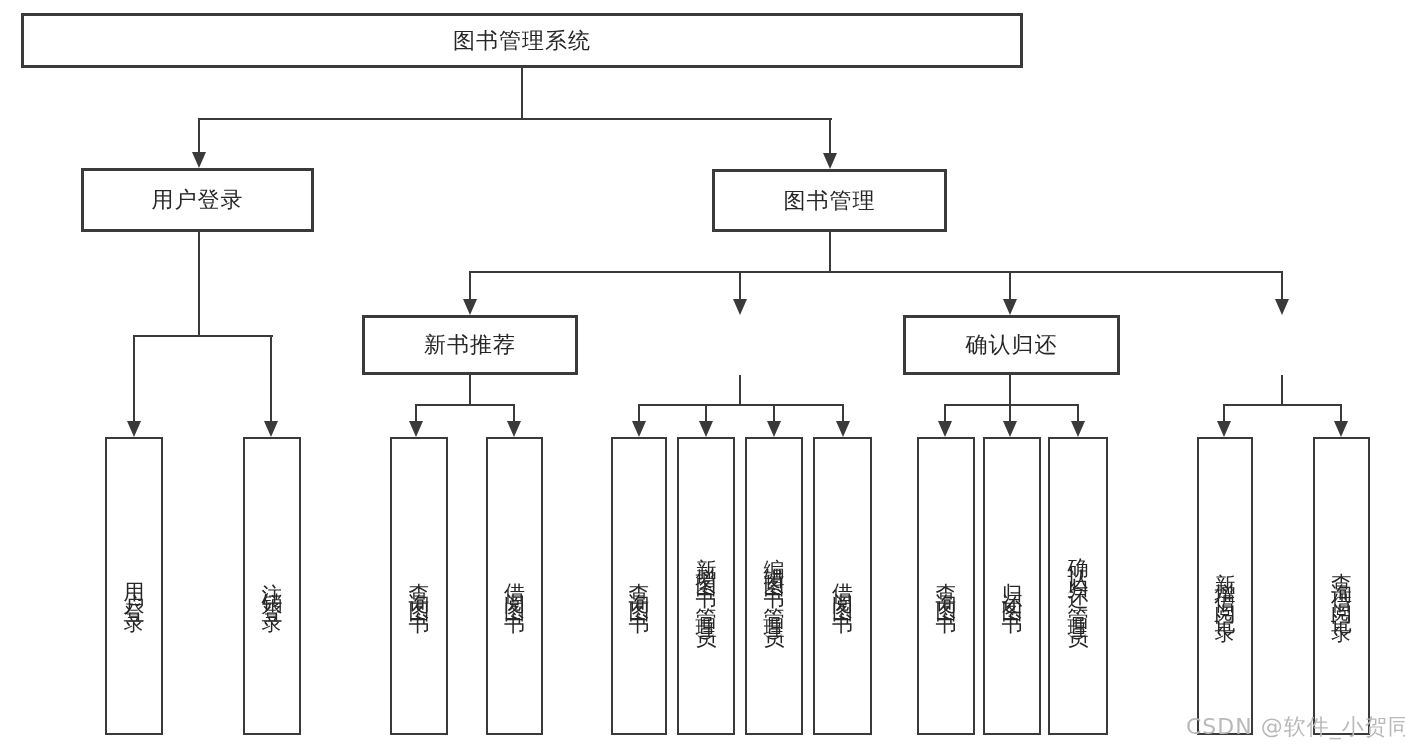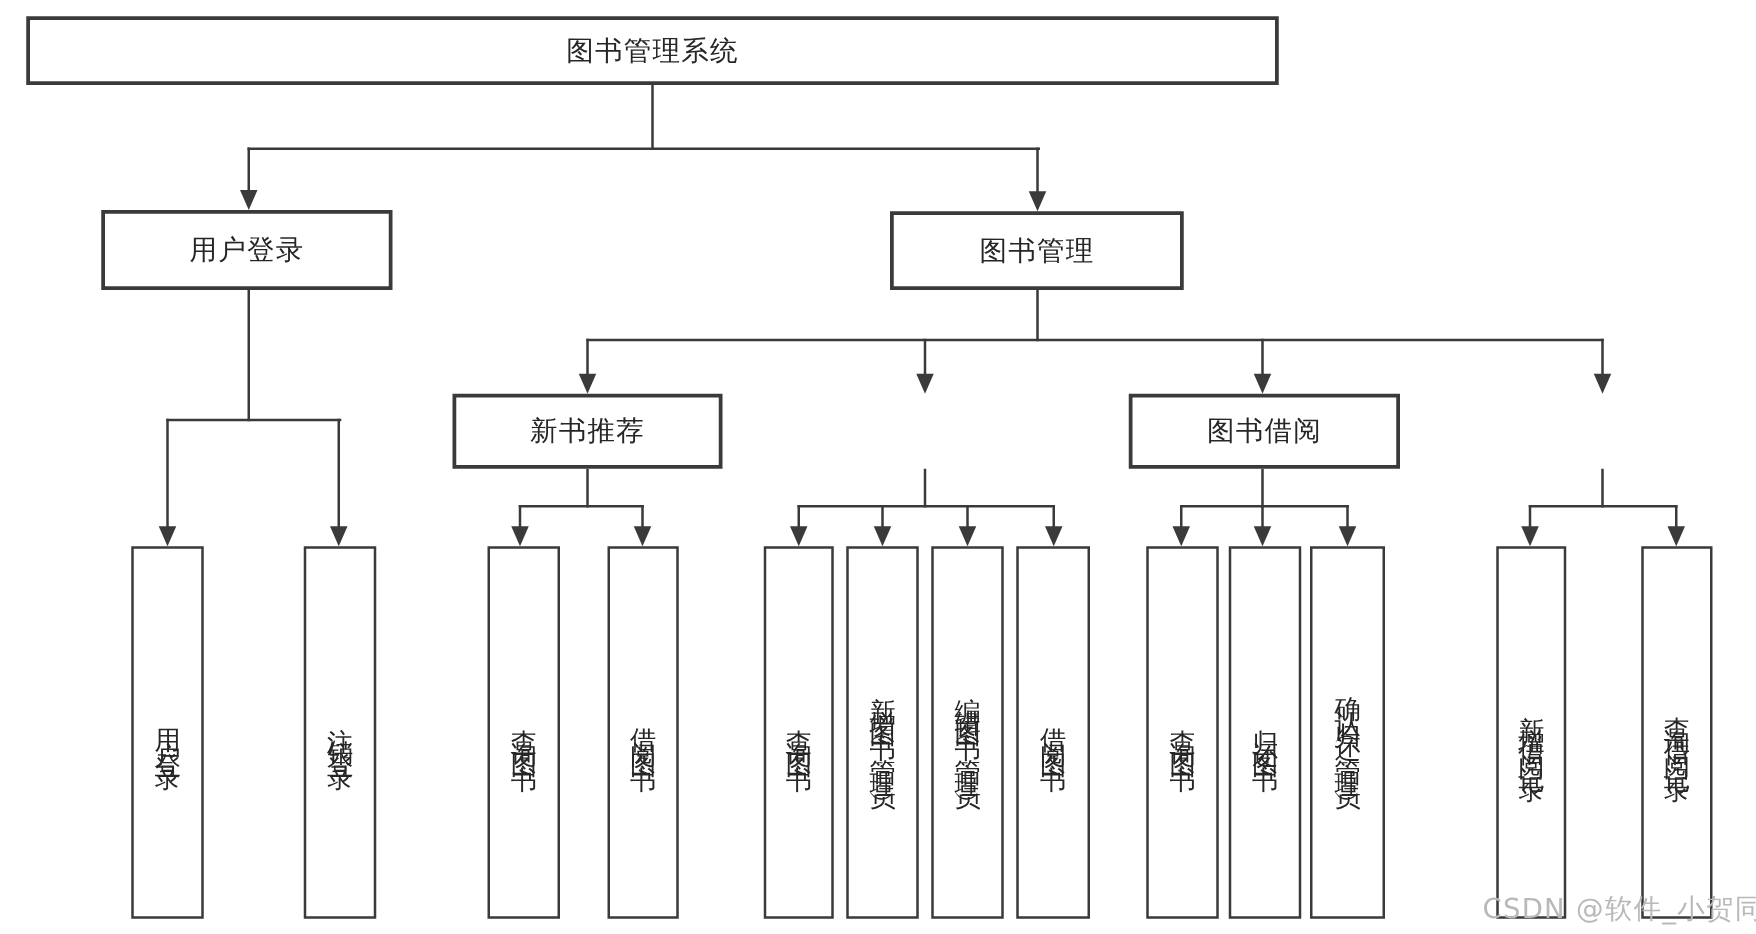--- a/index.html
+++ b/index.html
@@ -73,21 +73,21 @@
     <span>用户登录</span>
   </div>
   <div class="box hbox" style="left:712px; top:169px; width:235px; height:63px;">
     <span>图书管理</span>
   </div>
 
   <div class="box hbox" style="left:362px; top:315px; width:216px; height:60px;">
     <span>新书推荐</span>
   </div>
   <div class="box hbox" style="left:903px; top:315px; width:217px; height:60px;">
-    <span>图书借阅</span>
+    <span>确认归还</span>
   </div>
 
   <div class="box vbox" style="left:105px; top:437px; width:58px; height:298px;">
     <span class="vtext">用户登录</span>
   </div>
   <div class="box vbox" style="left:243px; top:437px; width:58px; height:298px;">
     <span class="vtext">注销登录</span>
   </div>
 
   <div class="box vbox" style="left:390px; top:437px; width:58px; height:298px;">

